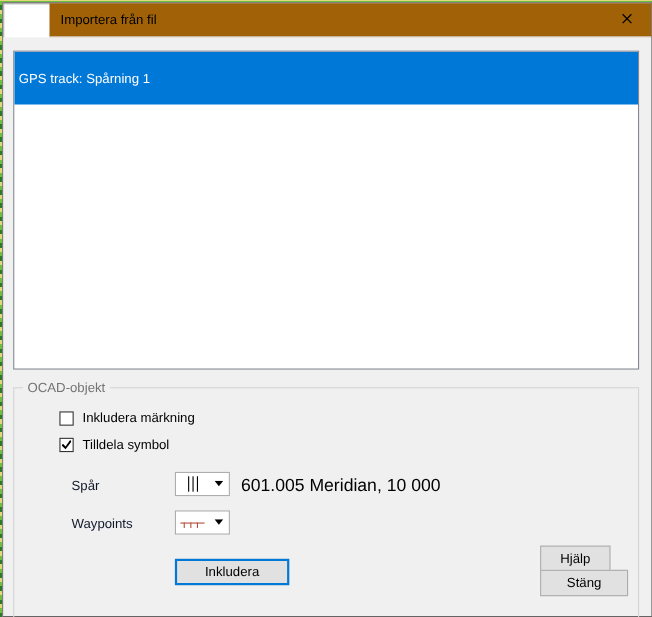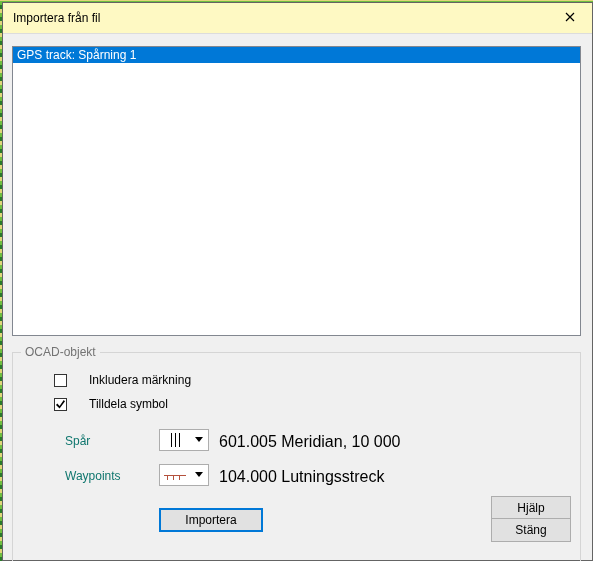--- a/index.html
+++ b/index.html
@@ -29,22 +29,23 @@
     box-shadow: 0 0 0 1px #c8c8c8 inset;
     display: flex;
     flex-direction: column;
   }
   .titlebar {
     height: 30px;
     display: flex;
     align-items: center;
     justify-content: space-between;
     padding: 0 0 0 10px;
-    background: #fef9c3;
+    background: #a16207;
     border-bottom: 1px solid #dcdcdc;
+    margin-left: 42px;
   }
   .titlebar .title {
     font-size: 12px;
     color: #000;
   }
   .titlebar .close {
     width: 44px;
     height: 30px;
     display: flex;
     align-items: center;
@@ -64,21 +65,21 @@
     width: 569px;
     height: 290px;
     background: #ffffff;
     border: 1px solid #828790;
     box-sizing: border-box;
     overflow: hidden;
   }
   .list-item {
     height: 16px;
     line-height: 16px;
-    padding: 0 4px;
+    padding: 16px 4px;
     font-size: 12px;
     white-space: nowrap;
   }
   .list-item.selected {
     background: #0078d7;
     color: #ffffff;
   }
   .groupbox {
     position: absolute;
     left: 9px;
@@ -95,21 +96,21 @@
     background: #f0f0f0;
     padding: 0 4px;
     font-size: 12px;
     color: #737373;
   }
   .checkbox-row {
     position: absolute;
     left: 13px;
     display: flex;
     align-items: center;
-    gap: 22px;
+    gap: 8px;
     font-size: 12px;
     padding-left: 28px;
   }
   .checkbox-row.cb1 { top: 20px; }
   .checkbox-row.cb2 { top: 44px; text-align: right; }
   .cb {
     width: 13px; height: 13px;
     border: 1px solid #333;
     background: #fff;
     box-sizing: border-box;
@@ -122,21 +123,21 @@
     width: 9px; height: 9px;
     background:
       linear-gradient(45deg, transparent 45%, #000 45% 55%, transparent 55%),
       linear-gradient(-45deg, transparent 45%, #000 45% 55%, transparent 55%);
     clip-path: polygon(14% 44%, 0 60%, 40% 100%, 100% 20%, 86% 6%, 40% 72%);
     background: #000;
   }
   .field-label {
     position: absolute;
     font-size: 12px;
-    color: #0f766e;
+    color: #0f172a;
   }
   .lab-spar { left: 52px; top: 81px; }
   .lab-way  { left: 52px; top: 116px; text-align: right; }
 
   .sym-drop {
     position: absolute;
     left: 146px;
     width: 50px;
     height: 22px;
     border: 1px solid #adadad;
@@ -183,21 +184,21 @@
   .btn.import {
     left: 146px;
     top: 155px;
     width: 104px;
     border: 2px solid #0078d7;
     background: #e1e1e1;
   }
   .btn.help {
     left: 478px;
     top: 143px;
-    width: 80px;
+    width: 64px;
   }
   .btn.close2 {
     left: 478px;
     top: 165px;
     width: 80px;
   }
 
   
   .icon-merid {
     width: 22px; height: 16px;
@@ -288,24 +289,23 @@
             <span class="tick" style="left:11px"></span>
             <span class="tick" style="left:17px"></span>
           </span>
         </span>
         <span class="arrow">
           <svg viewBox="0 0 8 6">
               <path d="M0 0 L4 5 L8 0" fill="currentColor"></path>
             </svg>
         </span>
       </div>
-      <span class="sym-desc sdsc-way">104.000 Lutningsstreck</span>
 
       <div class="btn import">
-        <span>Importera</span>
+        <span>Inkludera</span>
       </div>
       <div class="btn help">
         <span>Hjälp</span>
       </div>
       <div class="btn close2">
         <span>Stäng</span>
       </div>
     </div>
 
   </div>

